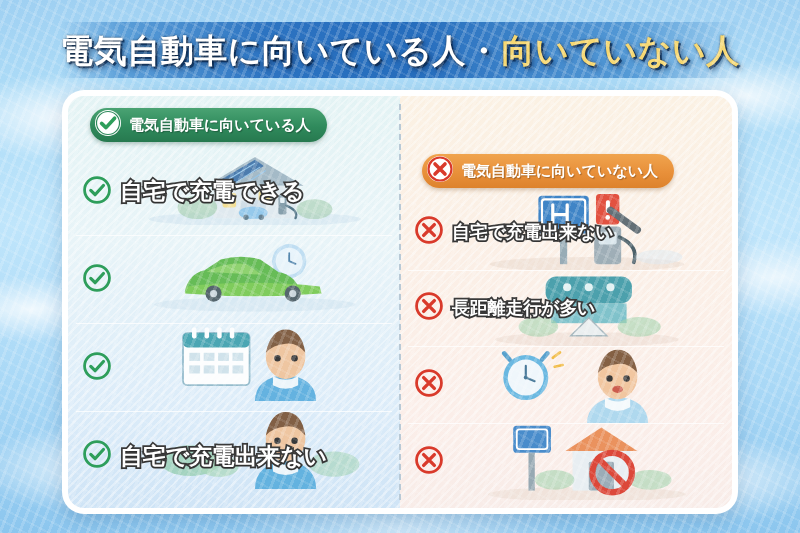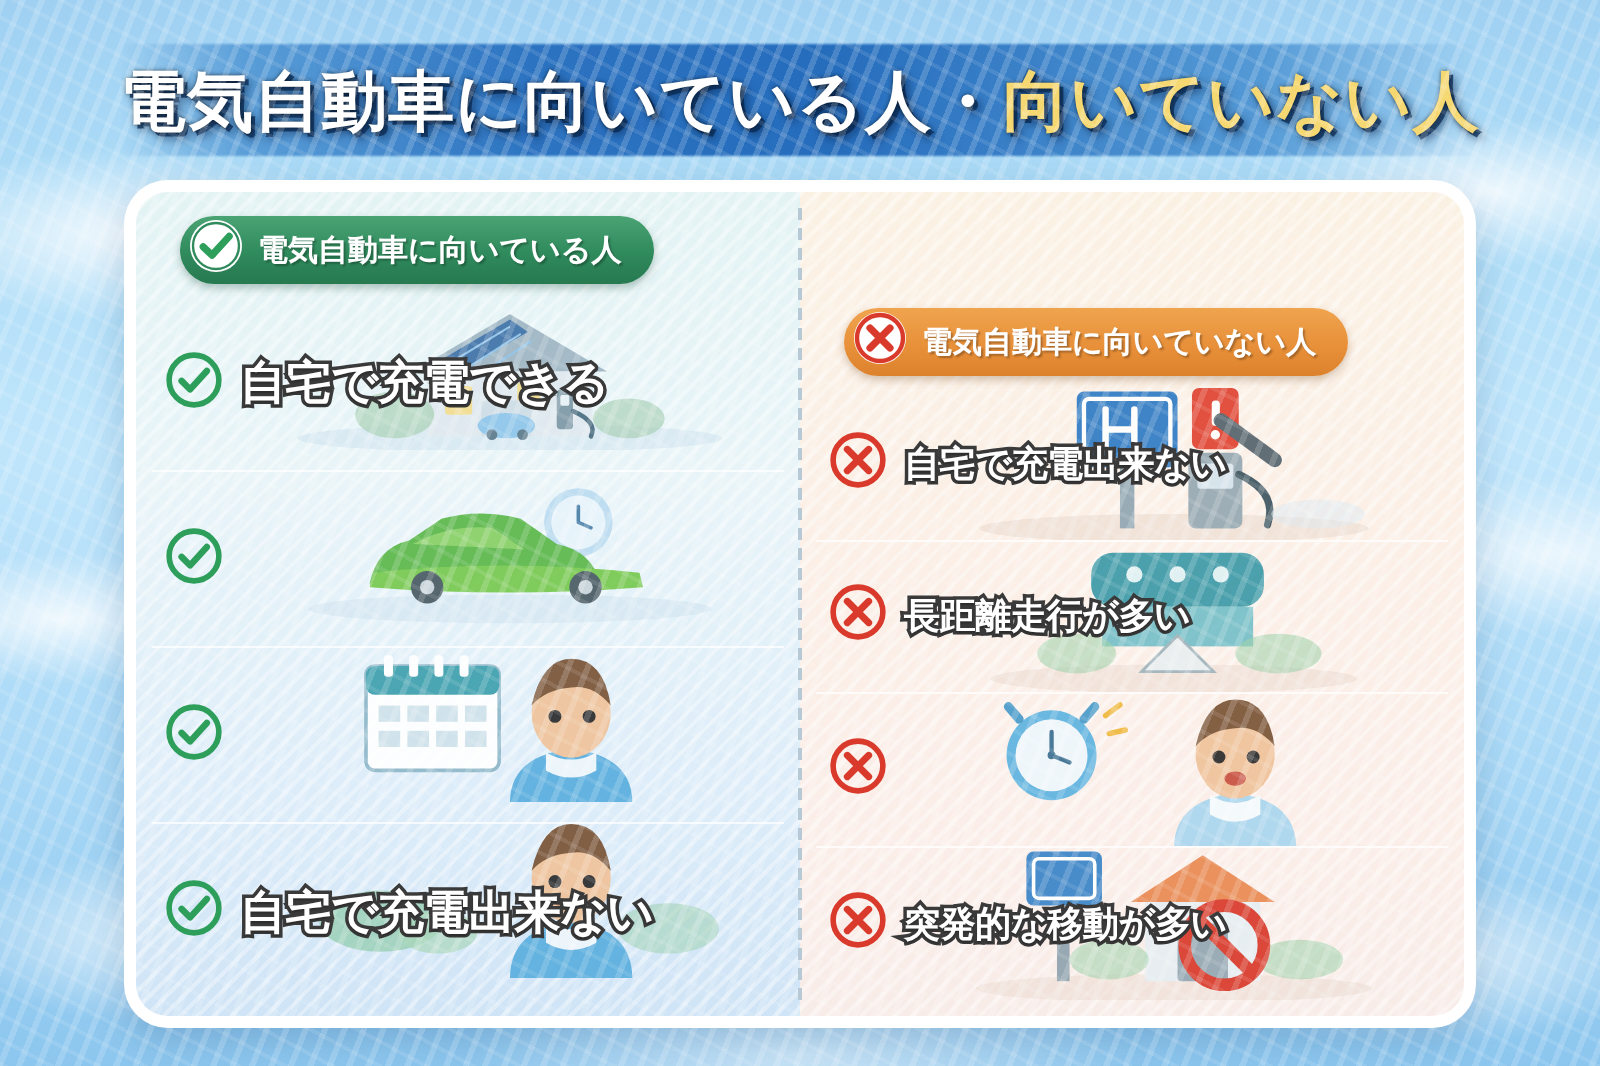--- a/index.html
+++ b/index.html
@@ -417,20 +417,19 @@
             <ellipse cx="220" cy="62" rx="24" ry="11" fill="#9cd1a8" opacity=".6"></ellipse>
             <circle cx="178" cy="54" r="22" fill="none" stroke="#d93a2b" stroke-width="7"></circle>
             <path d="M163 39 L193 69" stroke="#d93a2b" stroke-width="7" stroke-linecap="round"></path>
           </svg>
           <span class="ico row-icon">
             <svg width="30" height="30" viewBox="0 0 28 28">
               <circle cx="14" cy="14" r="11.6" fill="none" stroke="#d93a2b" stroke-width="2.6"></circle>
               <path d="M9 9 L19 19 M19 9 L9 19" stroke="#d93a2b" stroke-width="3.2" stroke-linecap="round"></path>
             </svg>
           </span>
-          <span class="row-label">突発的な移動が多い</span>
         </div>
 
       </div>
     </div>
 
   </div>
 </div>
 
 </body></html>

